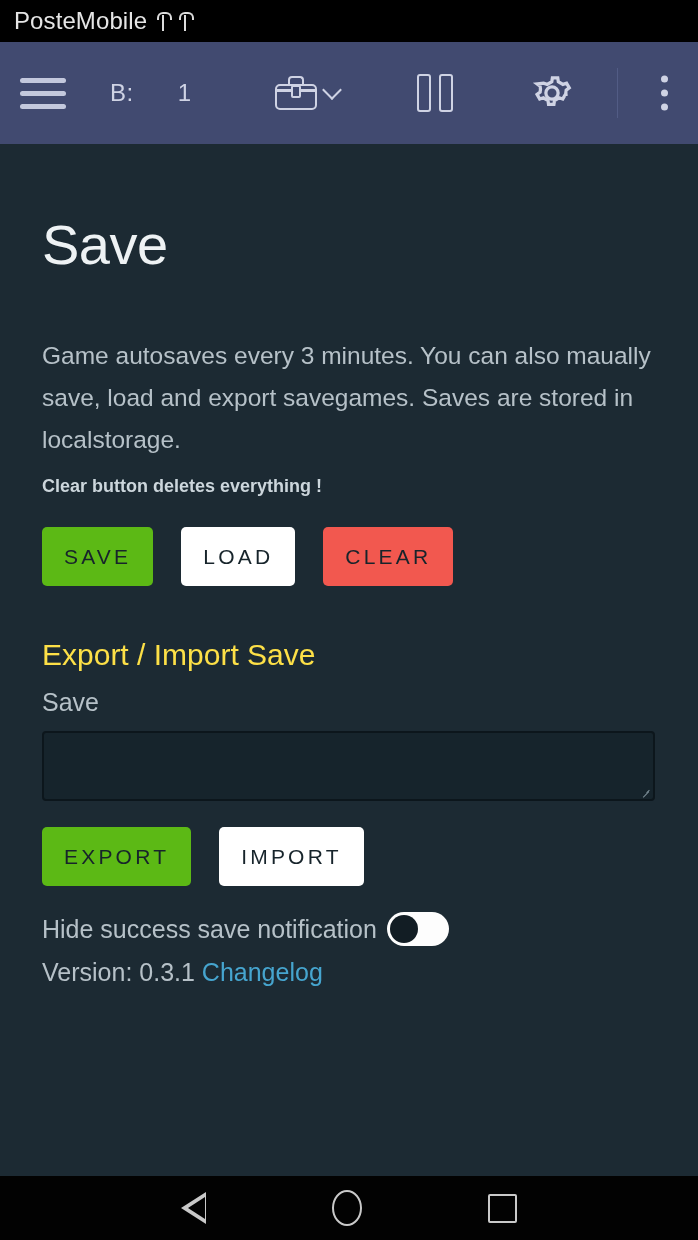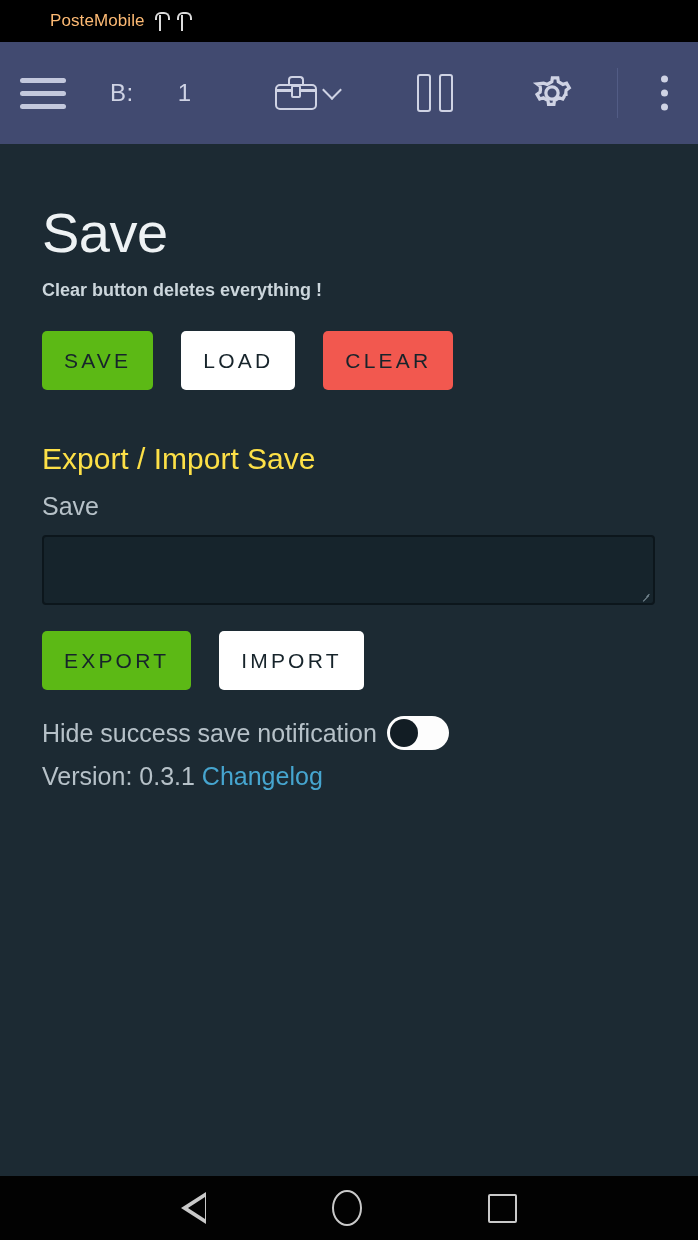--- a/index.html
+++ b/index.html
@@ -10,21 +10,21 @@
     overflow:hidden;
   }
   .phone { width:698px; height:1240px; position:relative; background:#1c2a33; }
 
   
   .statusbar {
     height:42px; background:#000; display:flex; align-items:center;
     padding:0 14px; color:#e8e8e8; font-size:21px; position:relative;
   }
   .sb-left { display:flex; align-items:center; gap:9px; }
-  .carrier { font-size:17px; color:#fdba74; letter-spacing:.1px;margin-left:36px; }
+  .carrier { font-size:24px; color:#e5e5e5; letter-spacing:.1px; }
   .usb-icon { width:13px; height:20px; position:relative; display:inline-block; }
   .usb-icon::before {
     content:""; position:absolute; left:5.5px; top:4px; width:2px; height:16px; background:#dcdcdc;
   }
   .usb-icon::after {
     content:""; position:absolute; left:1px; top:1px; width:11px; height:6px;
     border:2px solid #dcdcdc; border-bottom:none; border-radius:6px 6px 0 0;
   }
   .sb-right { position:absolute; right:12px; top:0; height:42px; display:flex; align-items:center; gap:7px; }
   .wifi { width:26px; height:19px; position:relative; }
@@ -71,21 +71,21 @@
     transform:rotate(45deg); margin-top:-6px; }
   .pause { margin-left:78px; display:flex; gap:8px; }
   .pause i { display:block; width:14px; height:38px; border:2.5px solid #cfd3e4; border-radius:3px; }
   .gearwrap { margin-left:76px; }
   .divider { position:absolute; right:80px; top:26px; width:1px; height:50px; background:#525c85; }
   .dots { position:absolute; right:30px; top:50%; transform:translateY(-50%);
     display:flex; flex-direction:column; gap:7px; cursor:pointer; }
   .dots i { width:7px; height:7px; border-radius:50%; background:#cfd3e4; display:block; }
 
   
-  .content { padding:4px 42px; color:#c8d0d6; }
+  .content { padding:16px 42px; color:#c8d0d6; }
   .page-title { font-size:56px; color:#eef2f4; font-weight:400; padding-top:52px; letter-spacing:-.5px; }
   .desc { margin-top:58px; font-size:24.5px; line-height:42px; color:#b6c1c8; max-width:610px; }
   .warn { margin-top:4px; font-size:18px; line-height:42px; color:#ccd6dc; font-weight:bold; }
 
   .btnrow { display:flex; gap:28px; margin-top:20px; }
   .btn {
     border:none; border-radius:5px; padding:0 22px; height:59px;
     font-family:"Liberation Sans", sans-serif; font-size:21px; letter-spacing:3.2px;
     color:#17242b; cursor:pointer; display:flex; align-items:center; justify-content:center;
   }
@@ -176,20 +176,21 @@
     <div class="divider"></div>
     <div class="dots">
       <i></i>
         <i></i>
         <i></i>
     </div>
   </div>
 
   <div class="content">
     <div class="page-title">Save</div>
+    <div class="desc">Game autosaves every 3 minutes. You can also maually save, load and export savegames. Saves are stored in localstorage.</div>
     <div class="warn">Clear button deletes everything !</div>
 
     <div class="btnrow">
       <button class="btn btn-green">SAVE</button>
       <button class="btn btn-blue">LOAD</button>
       <button class="btn btn-red">CLEAR</button>
     </div>
 
     <div class="section-title">Export / Import Save</div>
     <div class="field-label">Save</div>

